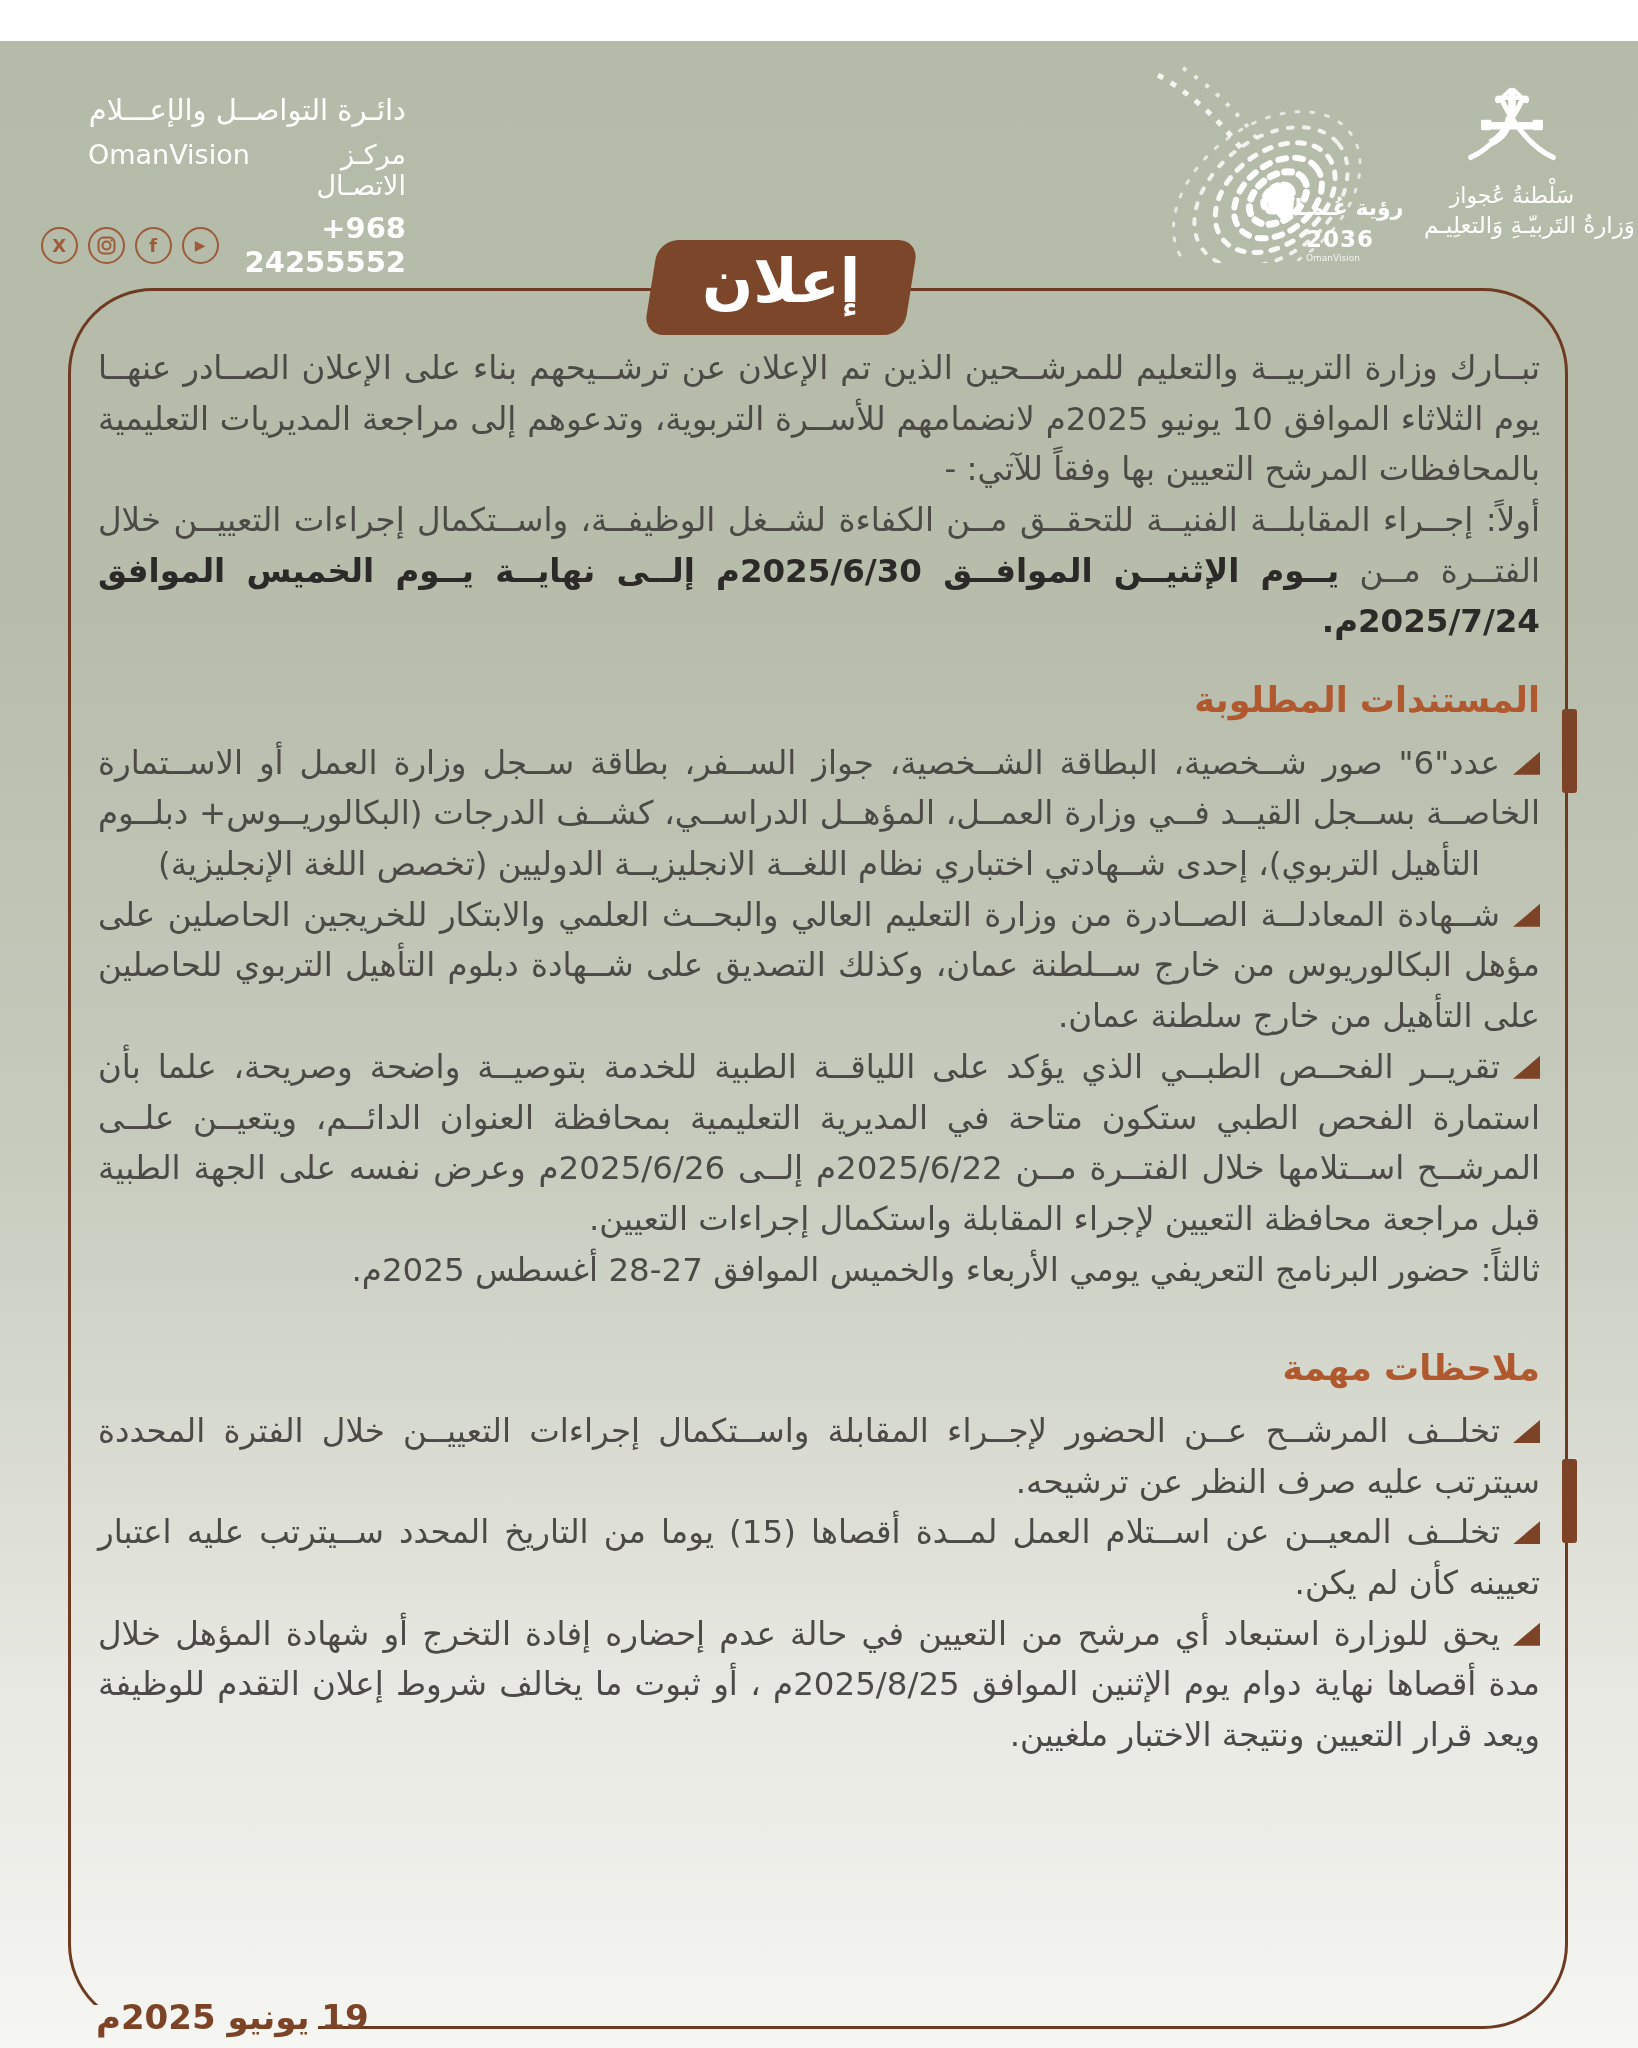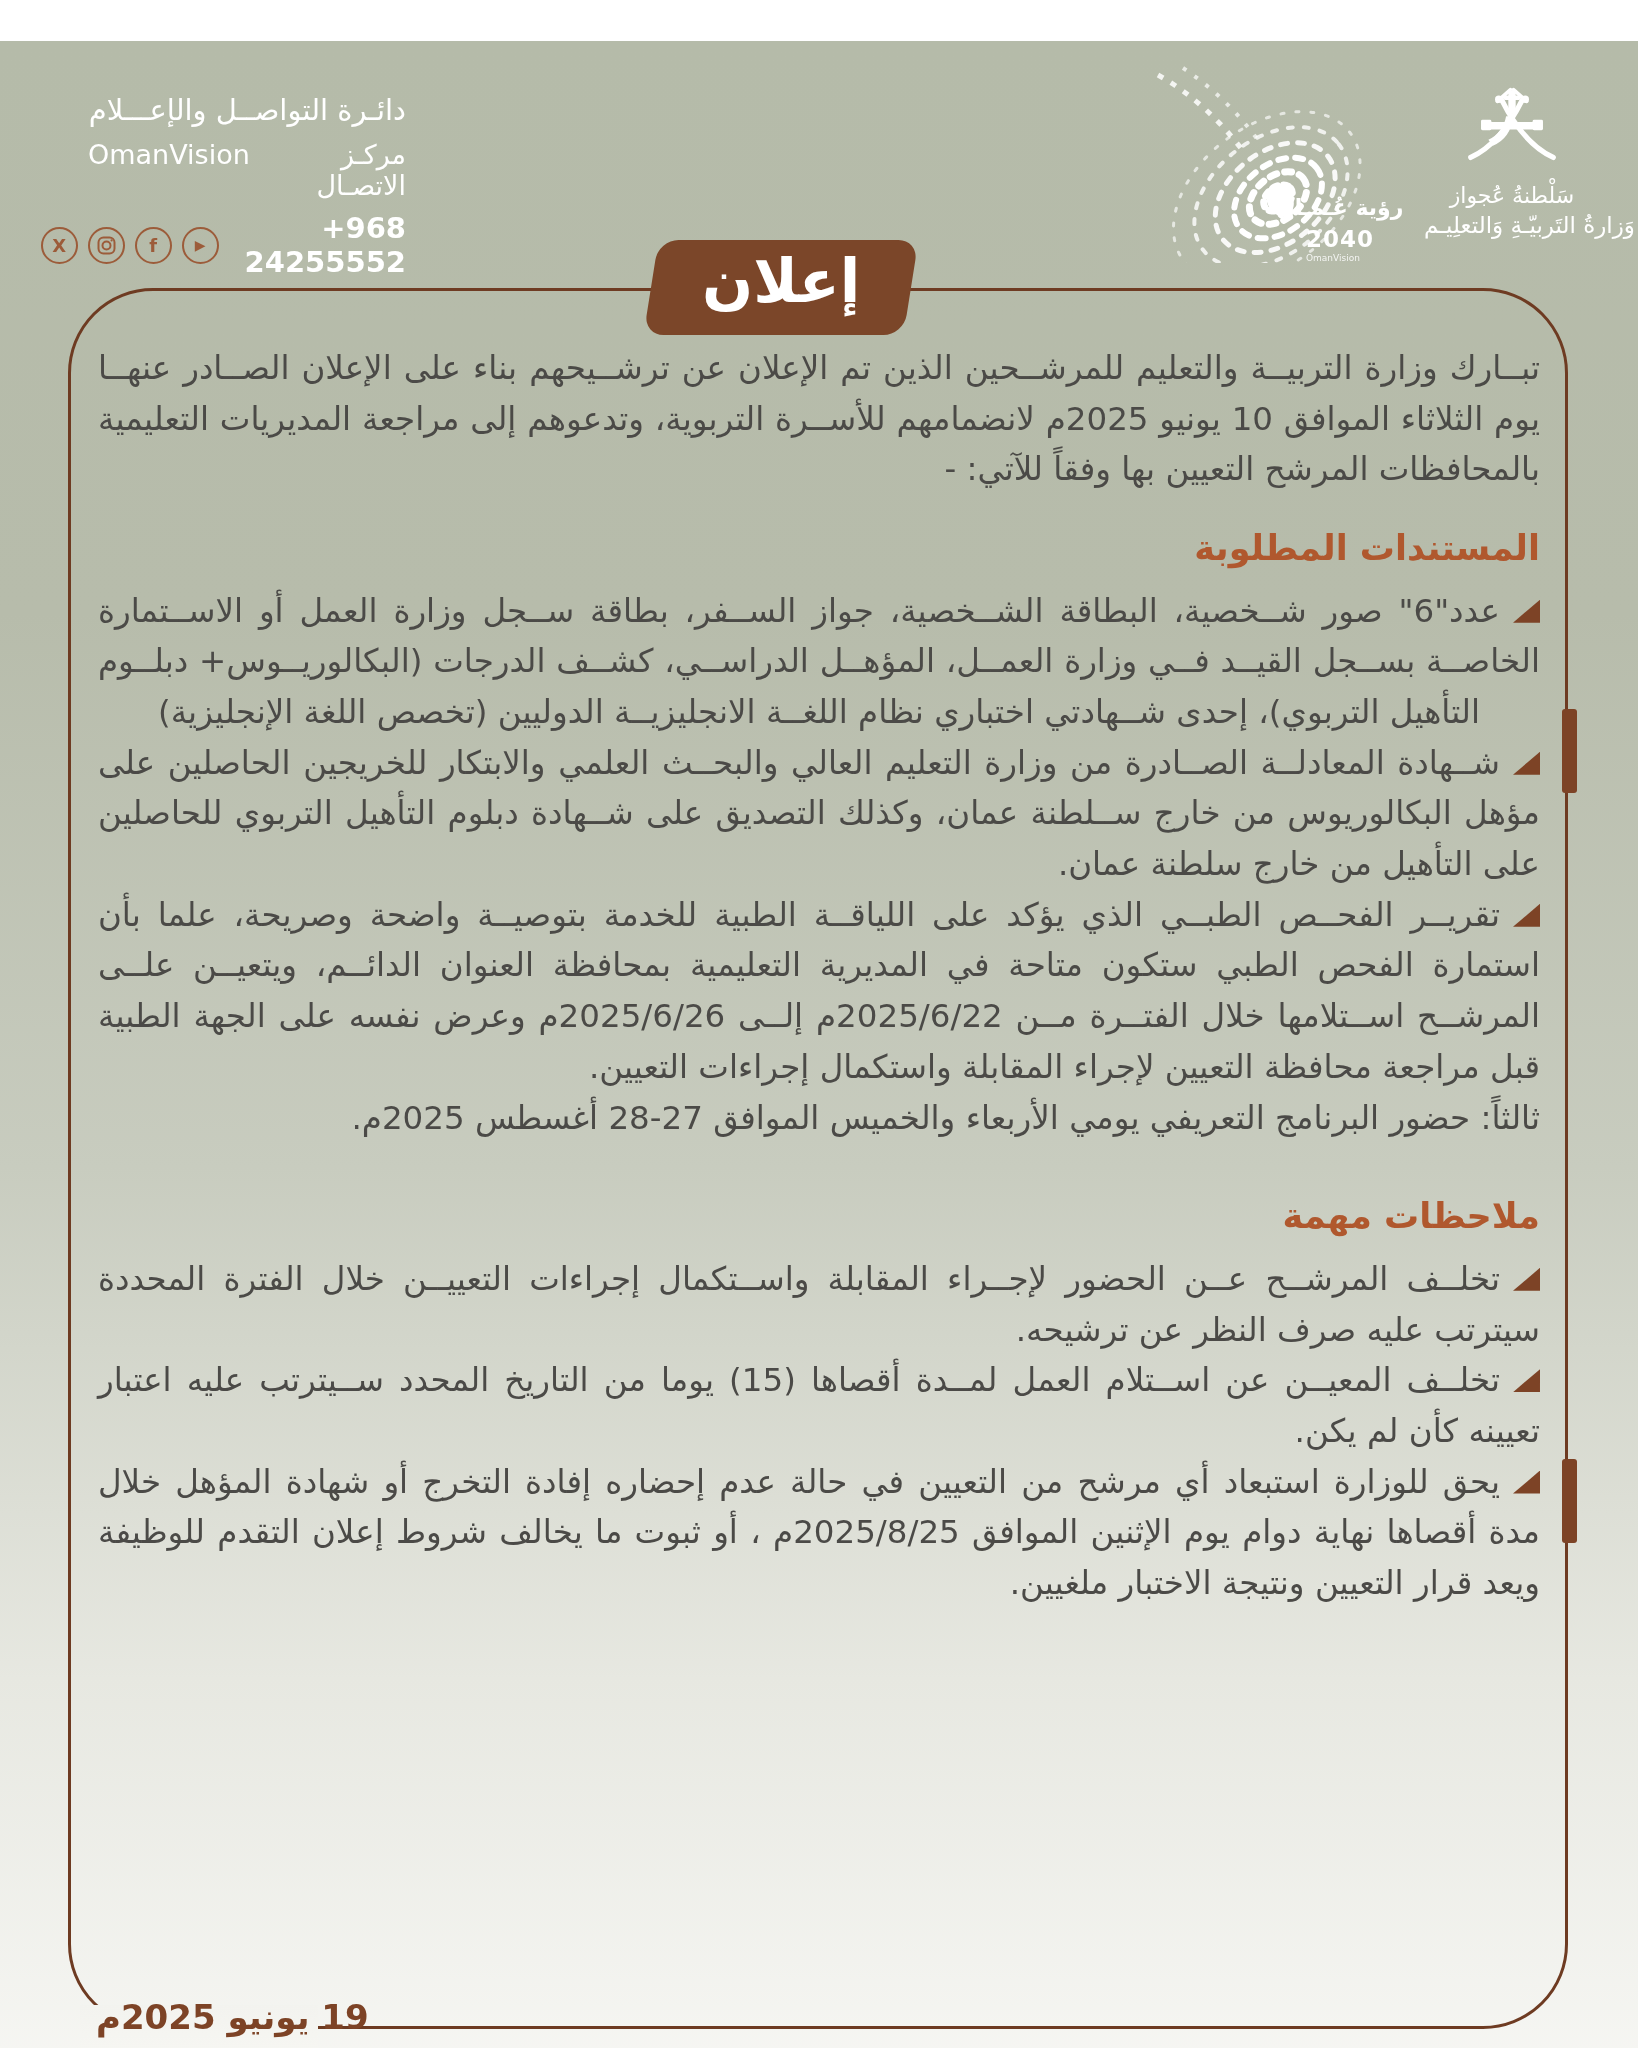--- a/index.html
+++ b/index.html
@@ -94,21 +94,21 @@
         <ellipse cx="150" cy="135" rx="49" ry="34" stroke-width="6" stroke-dasharray="8 9"></ellipse>
         <ellipse cx="148" cy="133" rx="67" ry="46" stroke-width="5" stroke-dasharray="7 10" opacity="0.9"></ellipse>
         <ellipse cx="145" cy="130" rx="86" ry="58" stroke-width="4" stroke-dasharray="5 11" opacity="0.8"></ellipse>
         <ellipse cx="142" cy="127" rx="105" ry="70" stroke-width="3" stroke-dasharray="3 12" opacity="0.65"></ellipse>
       </g>
       <path d="M30 12 Q80 40 118 92" stroke="#ffffff" stroke-width="5" stroke-dasharray="6 9" opacity="0.85" fill="none"></path>
       <path d="M55 5 Q100 35 132 80" stroke="#ffffff" stroke-width="4" stroke-dasharray="4 10" opacity="0.7" fill="none"></path>
       <ellipse cx="152" cy="137" rx="13" ry="17" fill="#ffffff" transform="rotate(-25 152 137)"></ellipse>
     </svg>
     <div class="vision-text">رؤية عُـمـان</div>
-    <div class="vision-year">2040</div>
+    <div class="vision-year">2036</div>
     <div class="vision-cap">OmanVision</div>
   </div>
 
   <div class="emblem">
     <svg width="118" height="96" viewBox="0 0 160 120" fill="#ffffff">
       <g stroke="#ffffff" fill="none" stroke-linecap="round">
         <path d="M24 104 Q64 86 94 26" stroke-width="7"></path>
         <path d="M136 104 Q96 86 66 26" stroke-width="7"></path>
         <path d="M60 28 L78 12" stroke-width="5"></path>
         <path d="M100 28 L82 12" stroke-width="5"></path>
@@ -131,20 +131,21 @@
   <div class="accent-bar bar2"></div>
 
   <div class="banner">
     <span class="banner-text">إعلان</span>
   </div>
 
   <div class="content">
 
     <p><span>تبــارك وزارة التربيــة والتعليم للمرشــحين الذين تم الإعلان عن ترشــيحهم بناء على الإعلان الصــادر عنهــا يوم الثلاثاء الموافق 10 يونيو 2025م لانضمامهم للأســرة التربوية، وتدعوهم إلى مراجعة المديريات التعليمية بالمحافظات المرشح التعيين بها وفقاً للآتي: -</span></p>
 
+    <p><span>أولاً: إجــراء المقابلــة الفنيــة للتحقــق مــن الكفاءة لشــغل الوظيفــة، واســتكمال إجراءات التعييــن خلال الفتــرة مــن </span><span class="bold-dark">يــوم الإثنيــن الموافــق 2025/6/30م إلــى نهايــة يــوم الخميس الموافق 2025/7/24م.</span></p>
 
     <h2 class="sec">المستندات المطلوبة</h2>
 
     <p class="bullet center-last"><span class="tri"></span><span>عدد"6" صور شــخصية، البطاقة الشــخصية، جواز الســفر، بطاقة ســجل وزارة العمل أو الاســتمارة الخاصــة بســجل القيــد فــي وزارة العمــل، المؤهــل الدراســي، كشــف الدرجات (البكالوريــوس+ دبلــوم التأهيل التربوي)، إحدى شــهادتي اختباري نظام اللغــة الانجليزيــة الدوليين (تخصص اللغة الإنجليزية)</span></p>
 
     <p class="bullet"><span class="tri"></span><span>شــهادة المعادلــة الصــادرة من وزارة التعليم العالي والبحــث العلمي والابتكار للخريجين الحاصلين على مؤهل البكالوريوس من خارج ســلطنة عمان، وكذلك التصديق على شــهادة دبلوم التأهيل التربوي للحاصلين على التأهيل من خارج سلطنة عمان.</span></p>
 
     <p class="bullet"><span class="tri"></span><span>تقريــر الفحــص الطبــي الذي يؤكد على اللياقــة الطبية للخدمة بتوصيــة واضحة وصريحة، علما بأن استمارة الفحص الطبي ستكون متاحة في المديرية التعليمية بمحافظة العنوان الدائــم، ويتعيــن علــى المرشــح اســتلامها خلال الفتــرة مــن 2025/6/22م إلــى 2025/6/26م وعرض نفسه على الجهة الطبية قبل مراجعة محافظة التعيين لإجراء المقابلة واستكمال إجراءات التعيين.</span></p>
 
 

